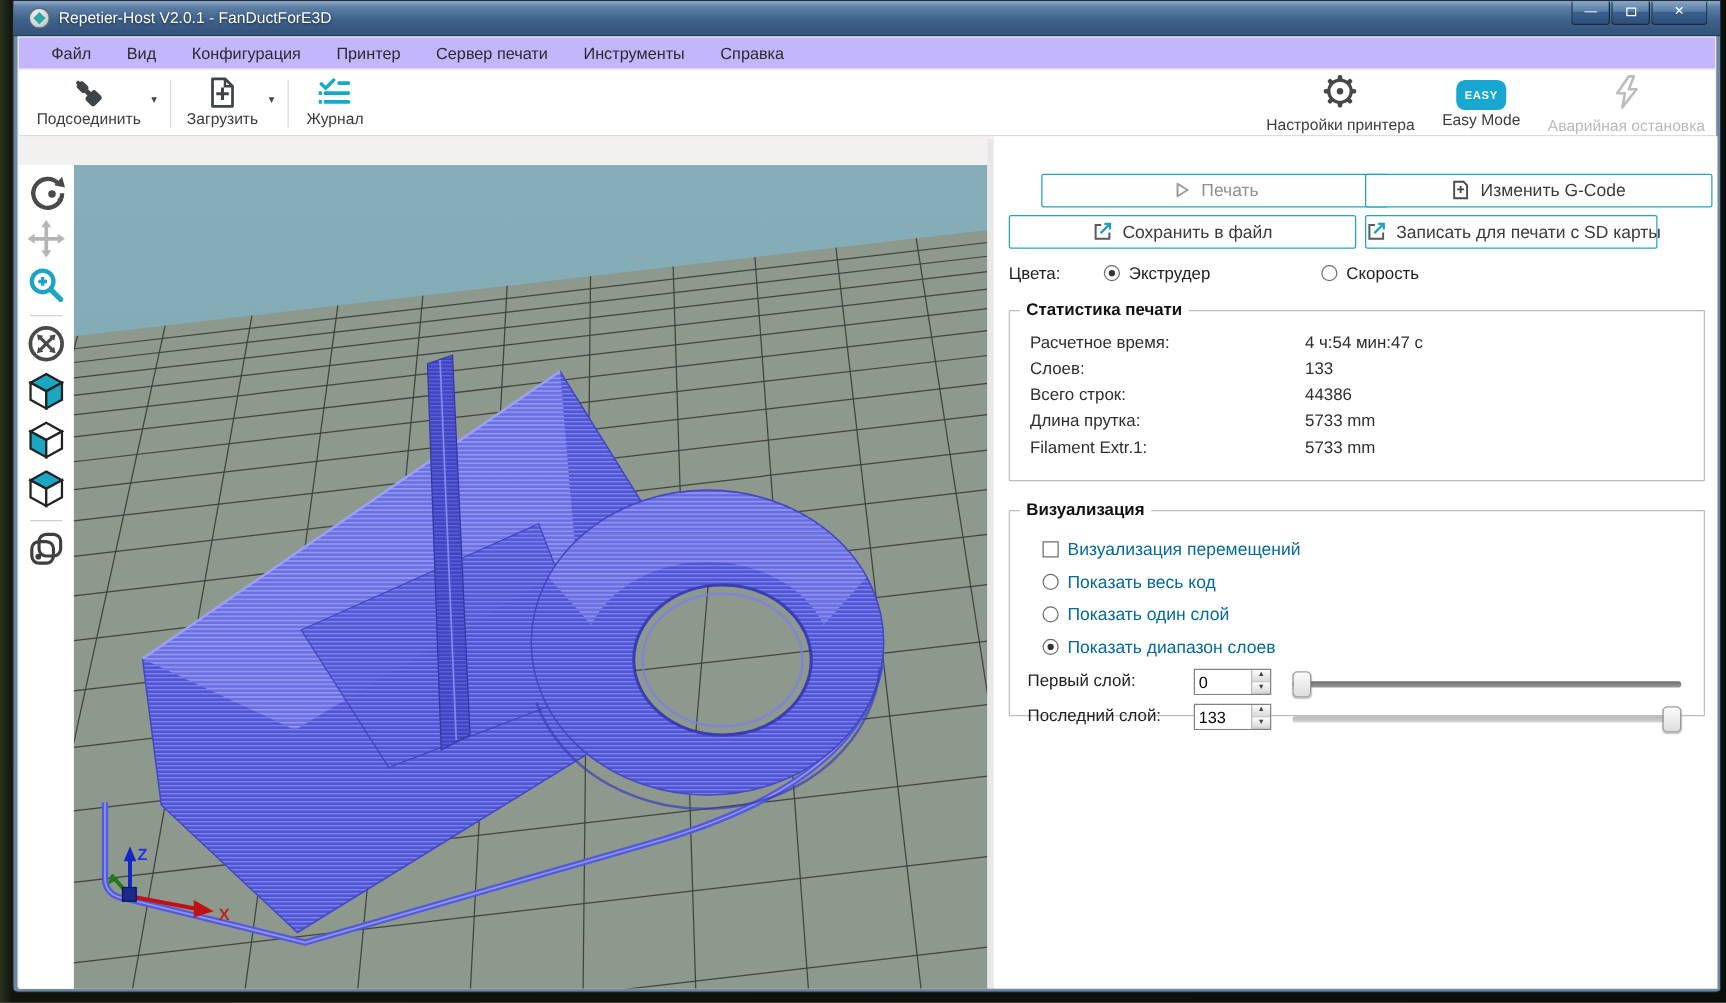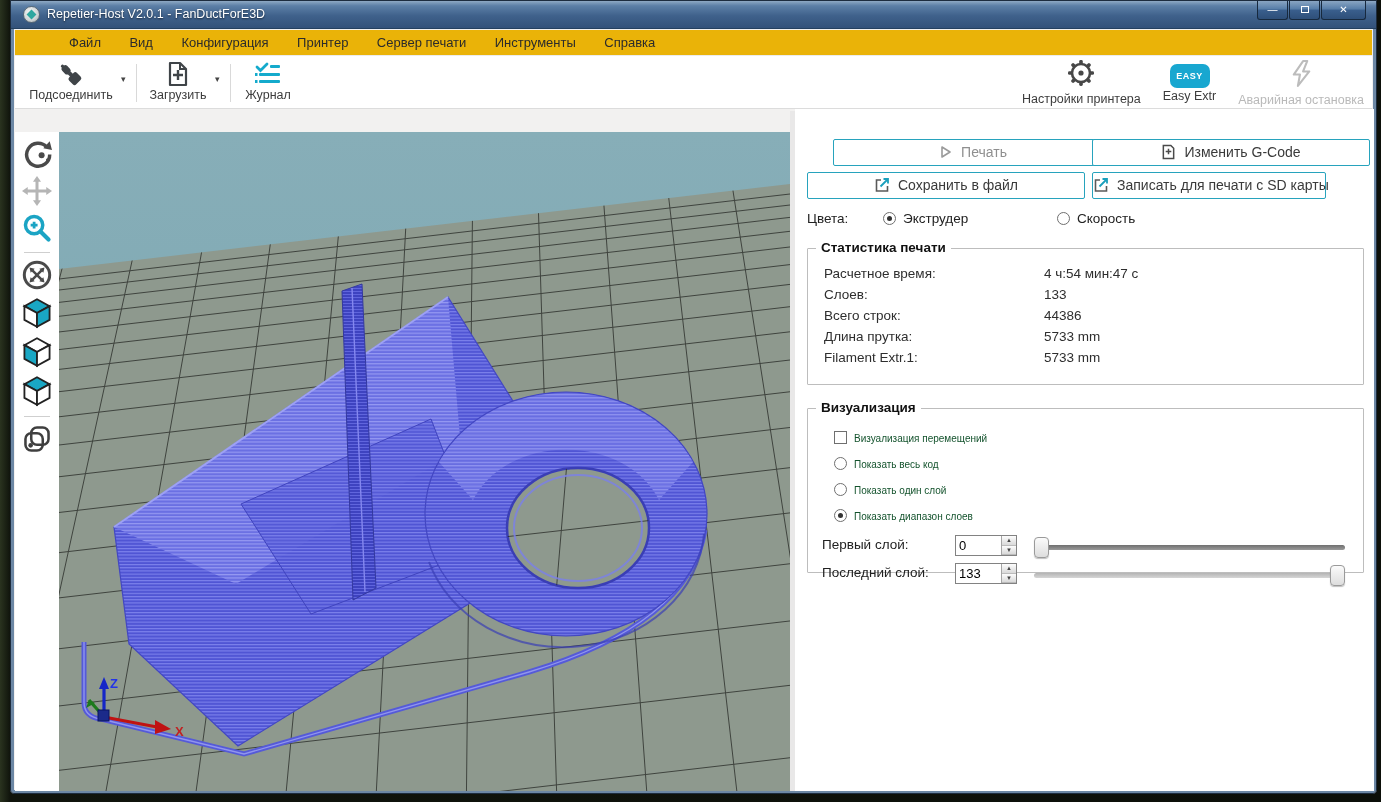--- a/index.html
+++ b/index.html
@@ -26,21 +26,21 @@
   .win-controls { position:absolute; right:10px; top:0; display:flex; }
   .win-btn { width:31px; height:19px; margin-left:1px;
     background:linear-gradient(180deg,#89a5c2 0%,#567da8 45%,#3a5f8d 50%,#2e4f79 100%);
     border:1px solid #17293e; border-top:none; border-radius:0 0 3px 3px;
     color:#fff; font-size:10px; text-align:center; line-height:17px; cursor:pointer; }
   .win-btn.close { width:45px; }
   .win-btn .sq { display:inline-block; width:8px; height:7px; border:1.5px solid #fff; margin-top:5px; }
 
   
   .menubar { position:absolute; left:4px; right:4px; top:29px; height:25px;
-    background:#eab308;padding-left:28px; }
+    background:#c4b5fd; }
   .menu-item { display:inline-block; padding:0 12px; line-height:25px; font-size:13px;
     color:#2b2b2b; cursor:default; }
   .menu-item:first-child { margin-left:14px; }
 
   
   .toolbarbar { position:absolute; left:4px; right:4px; top:54px; height:54px;
     background:#ffffff; border-top:1px solid #ececec; border-bottom:1px solid #dcdcdc; }
   .tb-btn { position:absolute; top:3px; height:48px; text-align:center; cursor:pointer; }
   .tb-btn .lab { display:block; font-size:12.5px; color:#3c3c3c; margin-top:1px; white-space:nowrap; }
   .tb-btn svg { display:block; margin:2px auto 0; }
@@ -93,21 +93,21 @@
   .checkbox { display:inline-block; width:13px; height:13px; border:1px solid #6f6f6f;
     background:#fff; vertical-align:-2px; margin-right:7px; cursor:pointer; }
   .opt { position:absolute; top:2px; white-space:nowrap; cursor:default; }
 
   .groupbox { position:absolute; left:12px; width:557px; border:1px solid #bdbdbd; border-radius:1px; }
   .groupbox .legend { position:absolute; left:8px; top:-9px; background:#fff; padding:0 5px;
     font-size:13.5px; font-weight:bold; color:#111; }
   .stat-row { position:absolute; left:16px; right:10px; height:21px; font-size:13.5px; color:#2e2e2e; }
   .stat-row .val { position:absolute; left:220px; }
 
-  .vis-item { position:absolute; left:14px; font-size:10px; color:#14532d; white-space:nowrap;padding-left:12px; }
+  .vis-item { position:absolute; left:14px; font-size:14px; color:#0369a1; white-space:nowrap;padding-left:12px; }
   .layer-row { position:absolute; left:14px; right:14px; height:22px; font-size:13.5px; color:#222; }
   .spin { position:absolute; left:133px; top:-2px; width:62px; height:21px; border:1px solid #828282; background:#fff; }
   .spin input { position:absolute; left:0; top:0; width:45px; height:19px; border:none; outline:none;
     font-family:"Liberation Sans",sans-serif; font-size:13px; padding-left:3px; }
   .spin .ud { position:absolute; right:0; top:0; width:15px; height:19px; border-left:1px solid #a5a5a5; }
   .spin .ud span { display:block; height:9.5px; font-size:6px; color:#444; text-align:center; line-height:9px;
     background:linear-gradient(180deg,#fdfdfd,#d9d9d9); border-bottom:1px solid #bbb; cursor:pointer; }
   .slider { position:absolute; left:212px; right:4px; top:8px; height:5px; border-radius:3px; }
   .slider.dark { background:linear-gradient(180deg,#6f6f6f,#9a9a9a); }
   .slider.light { background:linear-gradient(180deg,#b4b4b4,#d6d6d6); }
@@ -195,21 +195,21 @@
             <rect x="12.2" y="1" width="3.6" height="5" rx="1.4" transform="rotate(270 14 14)"></rect>
             <rect x="12.2" y="1" width="3.6" height="5" rx="1.4" transform="rotate(315 14 14)"></rect>
           </g>
           <circle cx="14" cy="14" r="9" fill="none" stroke="#474747" stroke-width="2.6"></circle>
           <circle cx="14" cy="14" r="2.6" fill="#474747"></circle>
         </svg>
         <span class="lab">Настройки принтера</span>
       </div>
       <div class="tb-rbtn">
         <span class="easy-badge" style="background:#18a7d0;">EASY</span>
-        <span class="lab">Easy Extr</span>
+        <span class="lab">Easy Mode</span>
       </div>
       <div class="tb-rbtn disabled">
         <svg width="24" height="29" viewBox="0 0 22 28">
           <path d="M13 2 L4 15 h6 L8 26 L19 12 h-6 L17 2 z" fill="none" stroke="#bcbcbc" stroke-width="2" stroke-linejoin="round"></path>
         </svg>
         <span class="lab">Аварийная остановка</span>
       </div>
     </div>
   </div>
 

